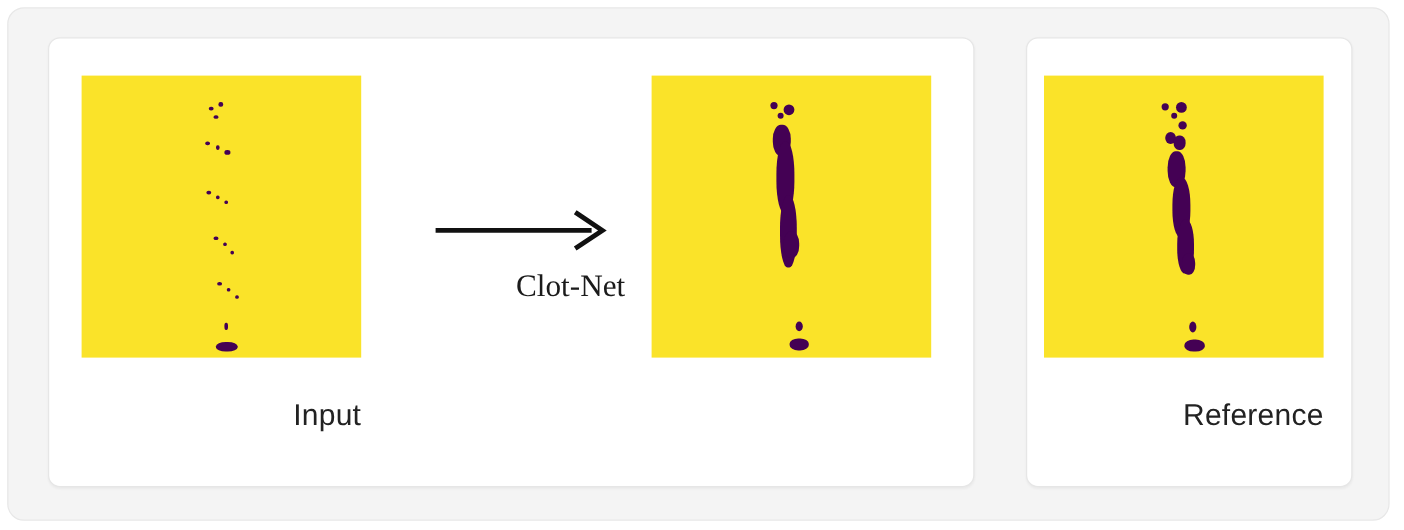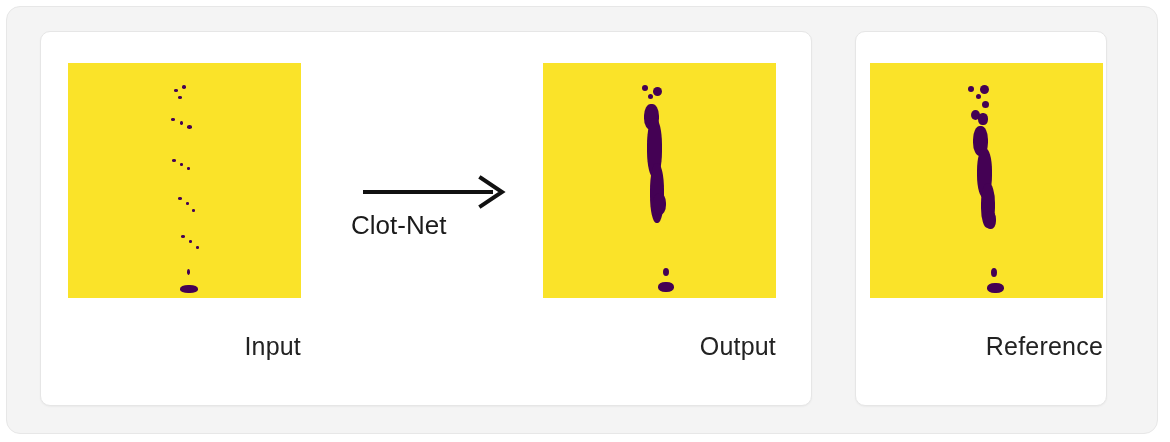--- a/index.html
+++ b/index.html
@@ -44,21 +44,21 @@
   }
   #card-pipeline {
     left: 40px;
     top: 31px;
     width: 772px;
     height: 375px;
   }
   #card-reference {
     left: 855px;
     top: 31px;
-    width: 252px;
+    width: 272px;
     height: 375px;
   }
 
   
   .panel {
     position: absolute;
     top: 31px;
     width: 233px;
   }
   .thumb {
@@ -98,25 +98,26 @@
     width: 170px;
     height: 120px;
   }
   #arrow-svg {
     display: block;
     width: 150px;
     height: 40px;
     margin: 0 auto;
   }
   #transform-label {
-    text-align: left;
+    margin-top: 14px;
+    text-align: right;
     font-size: 26px;
     color: #1b1b1b;
     line-height: 1;
-    font-family: Liberation Sans, sans-serif;
+    font-family: Liberation Serif, serif;
   }
 </style>
 </head>
 <body>
 
 <div id="page">
   <div id="outer-panel"></div>
 
   <div class="card" id="card-pipeline">
 
@@ -156,21 +157,20 @@
           <div class="mark round" style="left: 99px; top: 22px; width: 6px; height: 6px; background: rgb(68, 1, 84);"></div>
           <div class="mark round" style="left: 110px; top: 24px; width: 9px; height: 9px; background: rgb(68, 1, 84);"></div>
           <div class="mark round" style="left: 105px; top: 31px; width: 5px; height: 5px; background: rgb(68, 1, 84);"></div>
           <div class="mark soft" style="left: 101px; top: 41px; width: 15px; height: 26px; background: rgb(68, 1, 84);"></div>
           <div class="mark soft" style="left: 104px; top: 55px; width: 15px; height: 60px; background: rgb(68, 1, 84);"></div>
           <div class="mark soft" style="left: 107px; top: 100px; width: 14px; height: 60px; background: rgb(68, 1, 84);"></div>
           <div class="mark soft" style="left: 110px; top: 130px; width: 13px; height: 22px; background: rgb(68, 1, 84);"></div>
           <div class="mark round" style="left: 120px; top: 205px; width: 6px; height: 8px; background: rgb(68, 1, 84);"></div>
           <div class="mark soft" style="left: 115px; top: 219px; width: 16px; height: 10px; background: rgb(68, 1, 84);"></div>
         </div>
-      <div class="panel-caption">Output</div>
     </div>
 
   </div>
 
   <div class="card" id="card-reference">
     <div class="panel" id="panel-reference">
       <div class="thumb" id="thumb-reference" style="background: rgb(250, 227, 41);">
           <div class="mark round" style="left: 98px; top: 23px; width: 6px; height: 6px; background: rgb(68, 1, 84);"></div>
           <div class="mark round" style="left: 110px; top: 22px; width: 9px; height: 9px; background: rgb(68, 1, 84);"></div>
           <div class="mark round" style="left: 106px; top: 31px; width: 5px; height: 5px; background: rgb(68, 1, 84);"></div>

